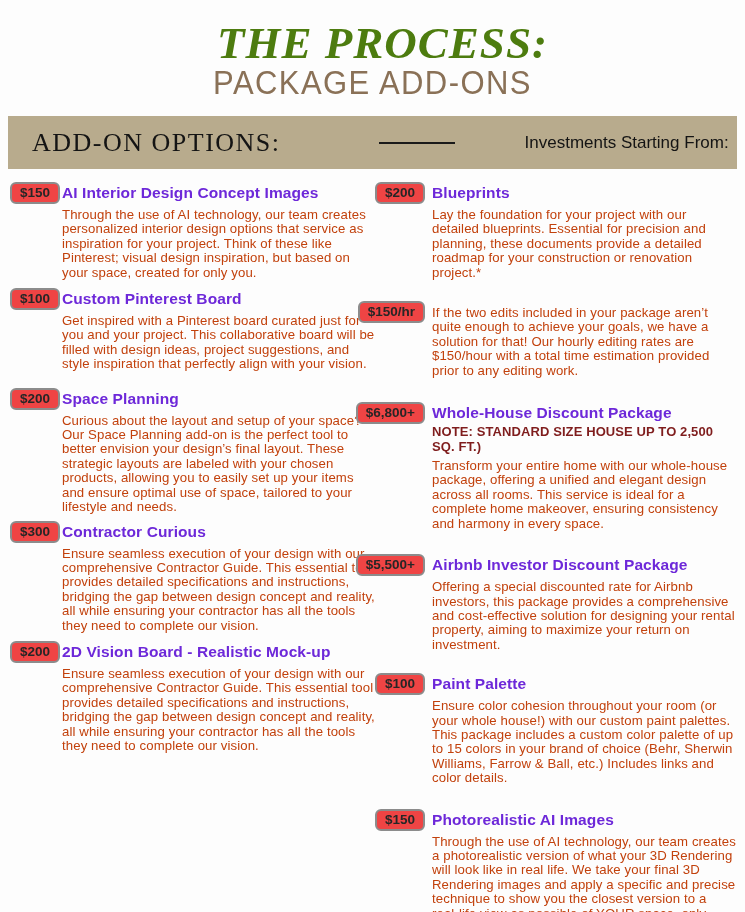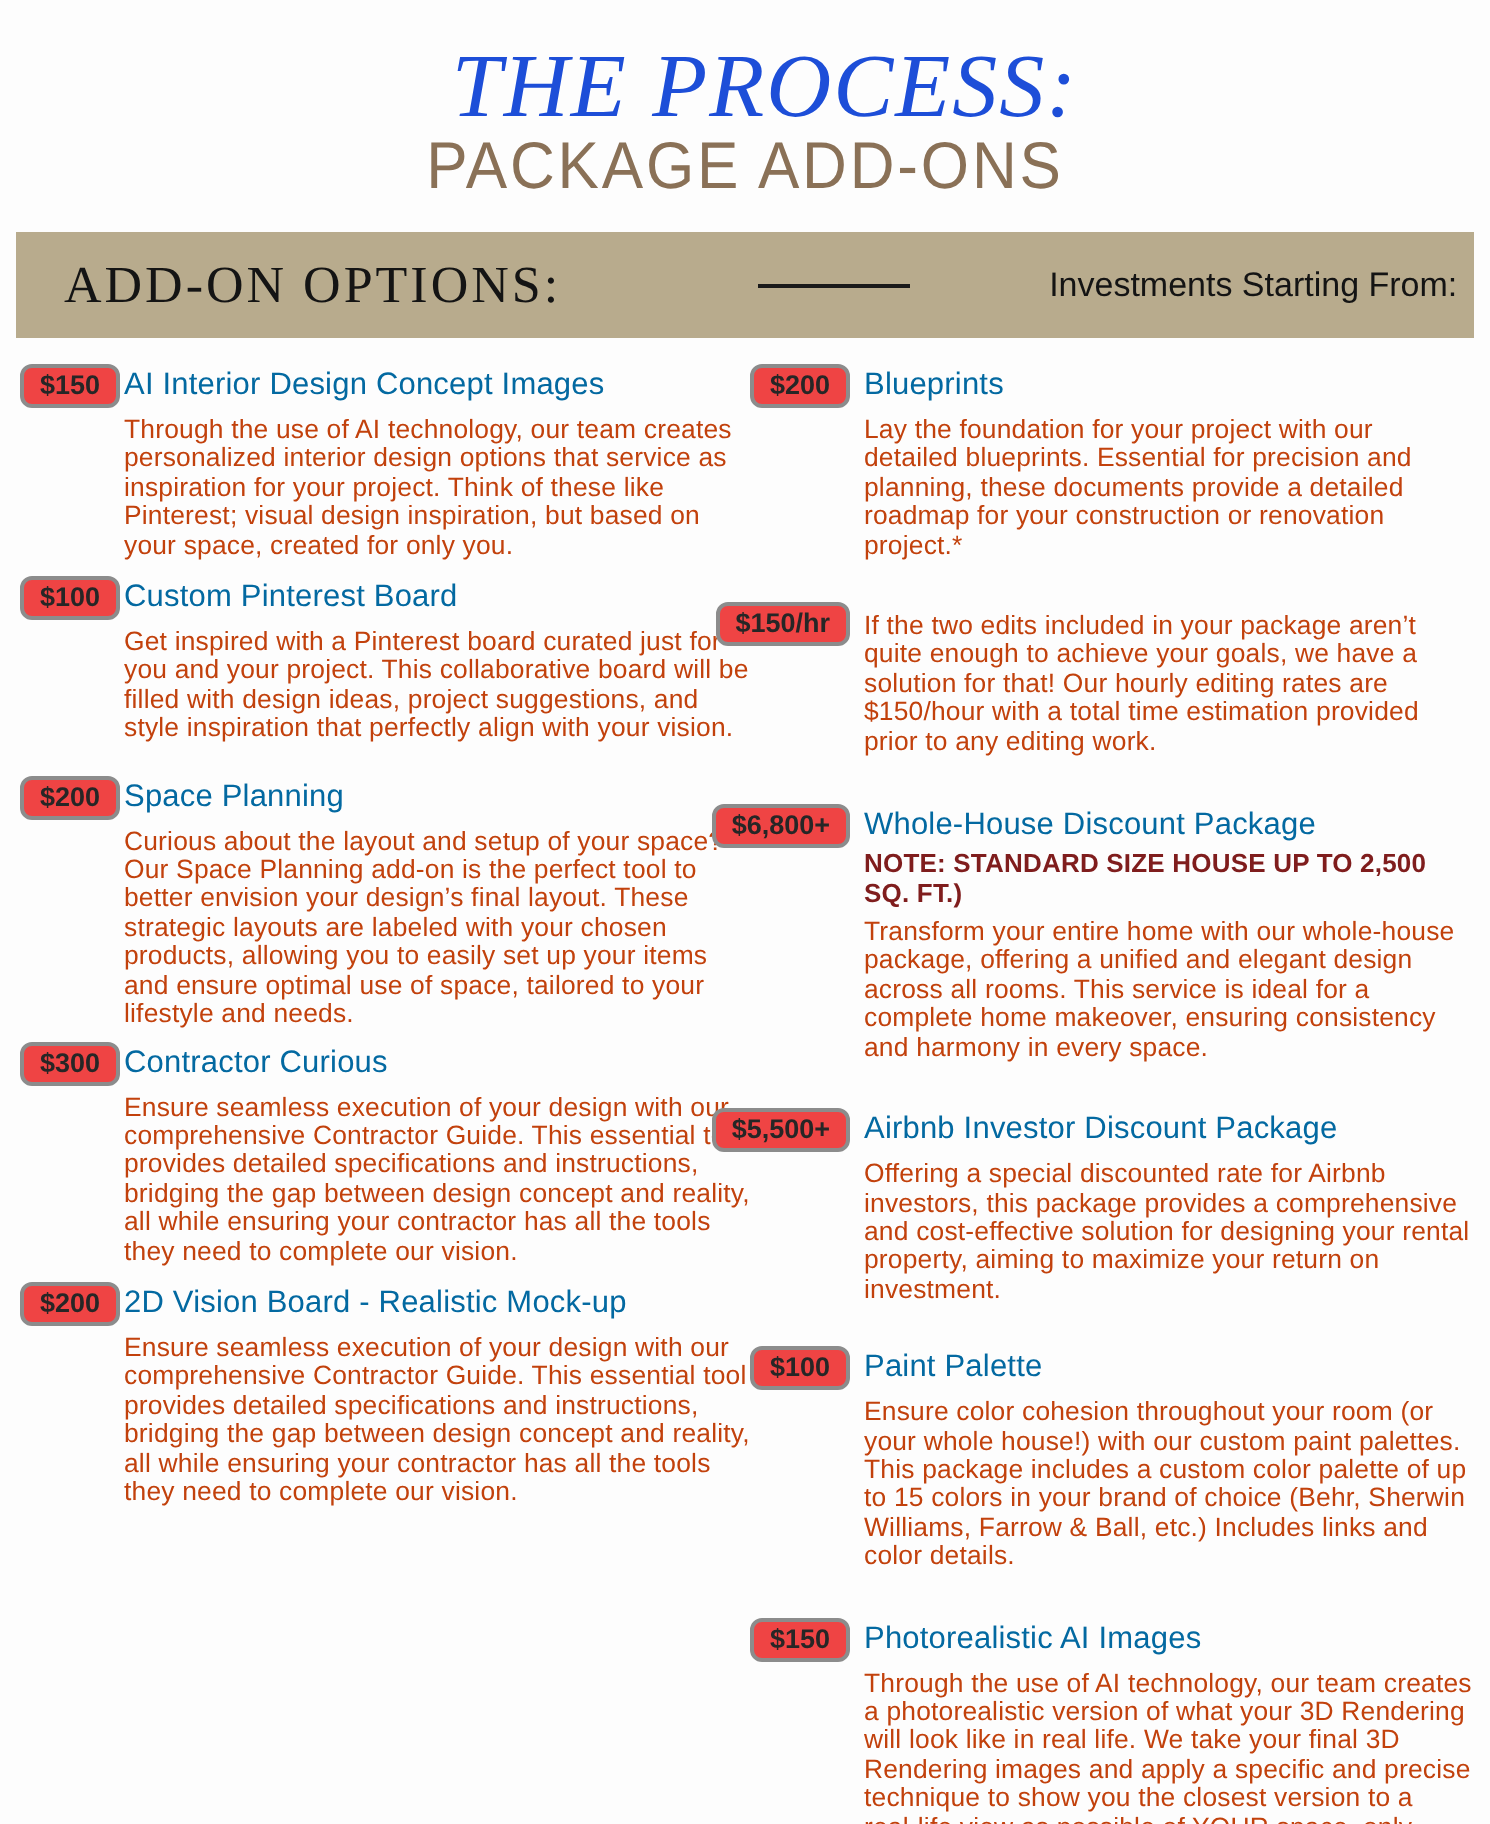--- a/index.html
+++ b/index.html
@@ -9,23 +9,23 @@
     font-family:"Liberation Sans", sans-serif;
     -webkit-font-smoothing:antialiased;
     overflow:hidden;
   }
   .page { position:relative; width:745px; height:912px; }
 
   
   .header { text-align:center; padding-top:20px; }
   .title-line1 {
     font-family:"Liberation Serif", serif;
-    font-style:italic; font-weight:400;
+    font-style:italic; font-weight:700;
     font-size:45px; line-height:46px;
-    color:#1d4ed8; letter-spacing:1px;margin-left:20px;
+    color:#4d7c0f; letter-spacing:1px;margin-left:20px;
   }
   .title-line2 {
     font-family:"Liberation Sans", sans-serif;
     font-size:33px; line-height:34px;
     color:#8a7157; letter-spacing:1.5px;
     transform:scaleX(0.94); transform-origin:center;
   }
 
   
   .banner {
@@ -66,21 +66,21 @@
     border:2px solid #8c8c8c; border-radius:6px;
     background:#ef4444;
     font-weight:700; font-size:13.5px; line-height:16px;
     color:#262626; padding:1px 8px;
     white-space:nowrap; text-align:center;
   }
   .col-left  .badge { justify-self:start; }
   .col-right .badge { justify-self:end; margin-right:7px; }
 
   .item-title {
-    font-size:15.5px; font-weight:400; color:#0369a1;
+    font-size:15.5px; font-weight:700; color:#6d28d9;
     line-height:21px; letter-spacing:0.1px;
   }
   .item-note {
     font-size:13px; font-weight:700; color:#7f1d1d;
     line-height:15px; margin-top:1px; letter-spacing:0.1px;
   }
   .item-desc {
     margin:5px 0 0 0;
     font-size:13.2px; line-height:14.4px;
     color:#c2410c; letter-spacing:0.1px;

